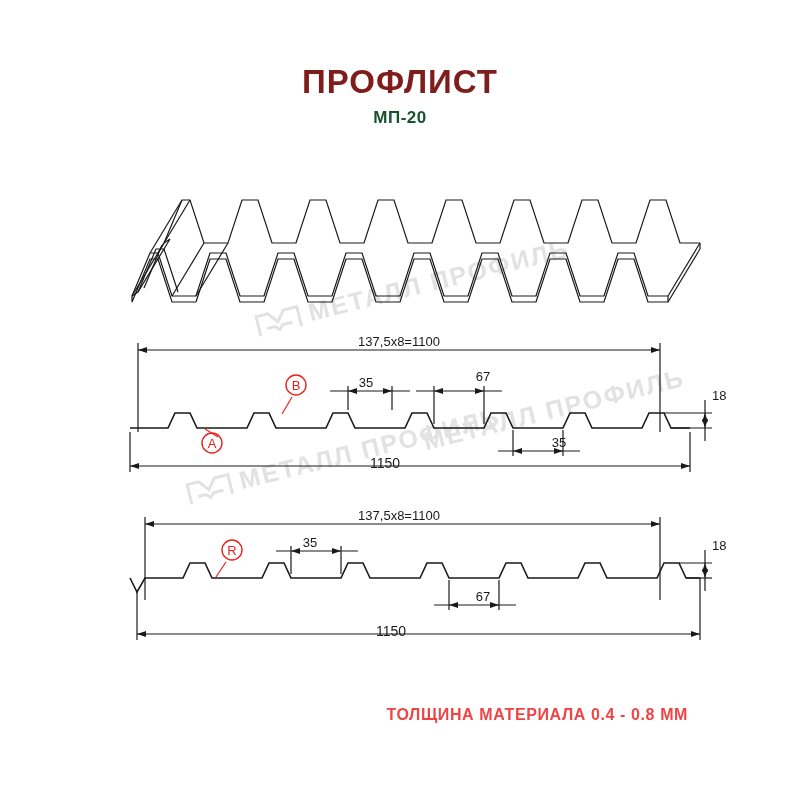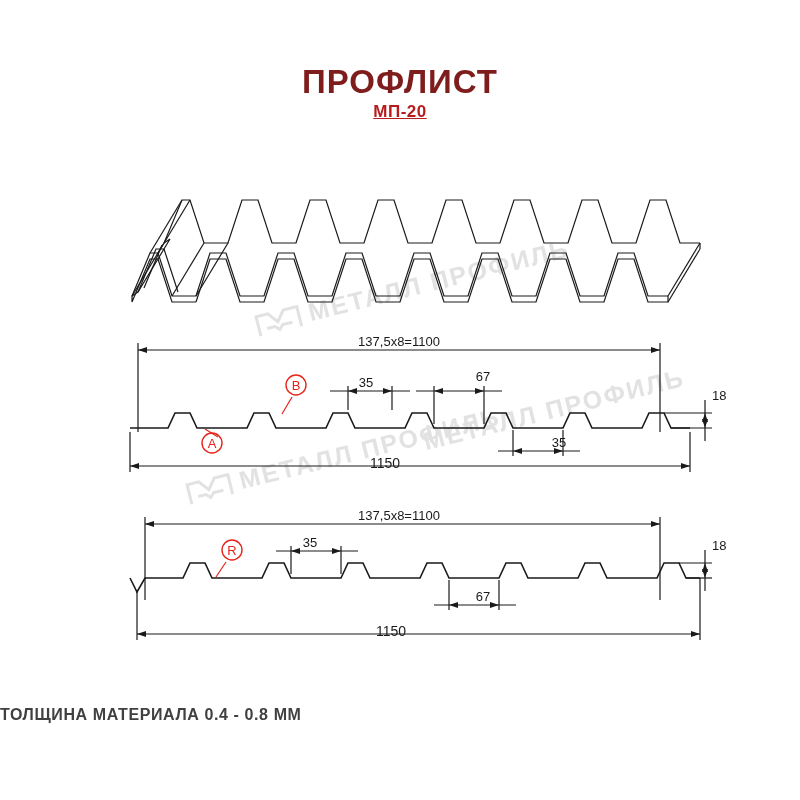--- a/index.html
+++ b/index.html
@@ -31,34 +31,34 @@
   .title {
     font-size: 33px;
     font-weight: bold;
     letter-spacing: 1px;
     color: #7f1d1d;
     line-height: 40px;
   }
   .subtitle {
     font-size: 17px;
     font-weight: bold;
-    color: #b91c1c;
+    color: #14532d;
+    margin-top: 6px;
     letter-spacing: 0.5px;
-    text-decoration: underline;
   }
   .footer-note {
     position: absolute;
     left: 0;
     top: 706px;
     width: 688px;
-    text-align: left;
+    text-align: right;
     font-size: 16px;
     font-weight: bold;
     letter-spacing: 0.6px;
-    color: #404040;
+    color: #ef4444;
   }
   svg.diagram {
     position: absolute;
     left: 0;
     top: 0;
   }
   .wm {
     position: absolute;
     pointer-events: none;
     user-select: none;

